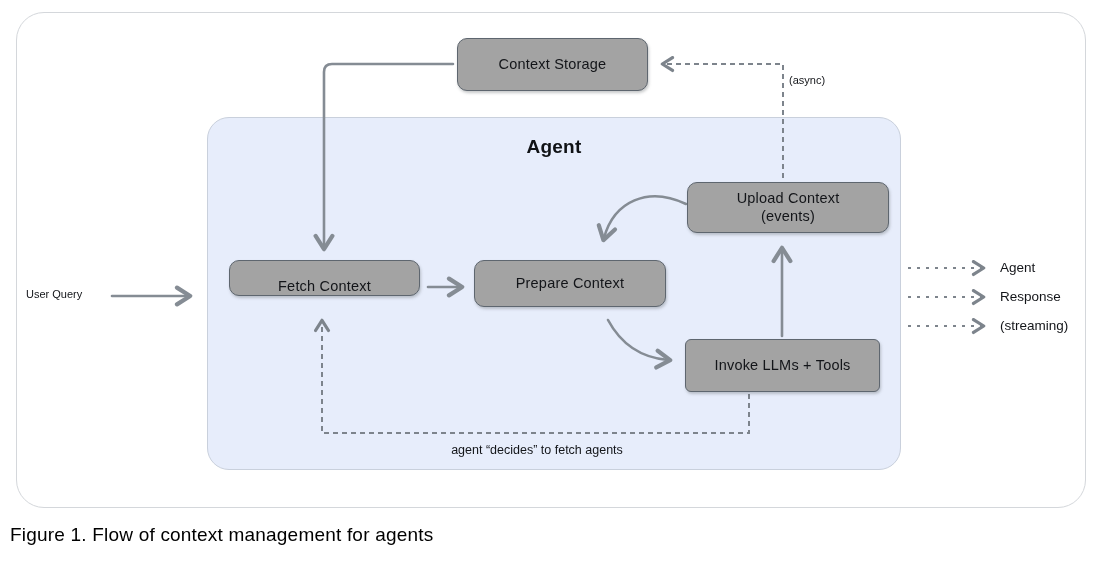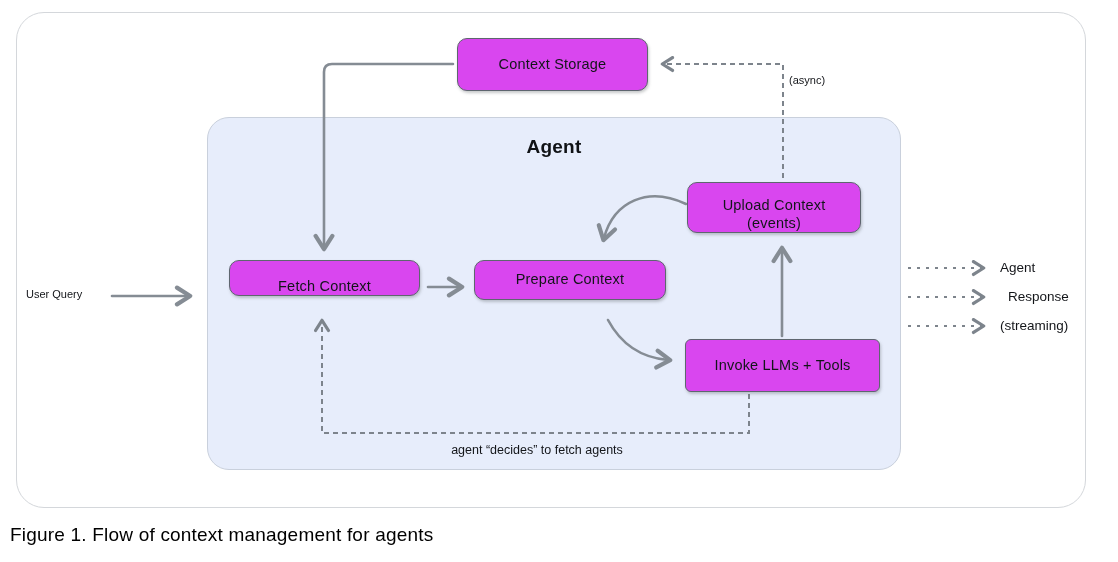--- a/index.html
+++ b/index.html
@@ -20,40 +20,40 @@
     left:207px;top:117px;width:694px;height:353px;
     background:var(--c-agent_fill,#e7edfb);
     border:1px solid #c9d0dc;border-radius:22px;box-sizing:border-box;
   }
   .agent-title{
     left:207px;top:136px;width:694px;text-align:center;
     font-size:19px;font-weight:700;color:#101215;letter-spacing:.2px;
   }
   
   .node{
-    background:#d946ef;
+    background:#a3a3a3;
     border:1.7px solid var(--c-node_border,#5e666f);
     border-radius:10px;box-sizing:border-box;
     box-shadow:1px 2px 3px rgba(95,99,104,.35);
     display:flex;align-items:center;justify-content:center;flex-direction:column;
     font-size:14.5px;font-weight:500;color:#131519;letter-spacing:.2px;
     text-align:center;line-height:1.2;
   }
   .n-context-storage{left:457px;top:38px;width:191px;height:53px;}
   .n-fetch{left:229px;top:260px;width:191px;height:36px;justify-content:flex-end;}
-  .n-prepare{left:474px;top:260px;width:192px;height:40px;}
-  .n-upload{left:687px;top:182px;width:174px;height:51px;justify-content:flex-end;}
+  .n-prepare{left:474px;top:260px;width:192px;height:47px;}
+  .n-upload{left:687px;top:182px;width:202px;height:51px;}
   .n-invoke{left:685px;top:339px;width:195px;height:53px;border-radius:6px;}
   
   .lbl{font-weight:500;color:#131519;}
   .user-query{left:26px;top:288px;font-size:11px;}
   .async-note{left:789px;top:74px;font-size:11px;}
   .decides-note{left:377px;top:443px;width:320px;text-align:center;font-size:12.5px;}
   .out-lbl{left:1000px;font-size:13.5px;}
-  .out-1{top:260px;} .out-2{top:289px;margin-left:8px;} .out-3{top:318px;}
+  .out-1{top:260px;} .out-2{top:289px;} .out-3{top:318px;}
   
   .caption{
     left:10px;top:524px;font-size:19px;font-weight:500;color:#000000;letter-spacing:.2px;
   }
   
   .arrow-layer{left:0;top:0;width:1118px;height:562px;pointer-events:none;}
   .solid-line{stroke:var(--c-solid_arrow,#858c94);stroke-width:2.6;fill:none;
     stroke-linecap:round;stroke-linejoin:round;}
   .dashed-line{stroke:var(--c-dashed_arrow,#7d848c);stroke-width:2;fill:none;
     stroke-dasharray:5 4;stroke-linecap:butt;}

